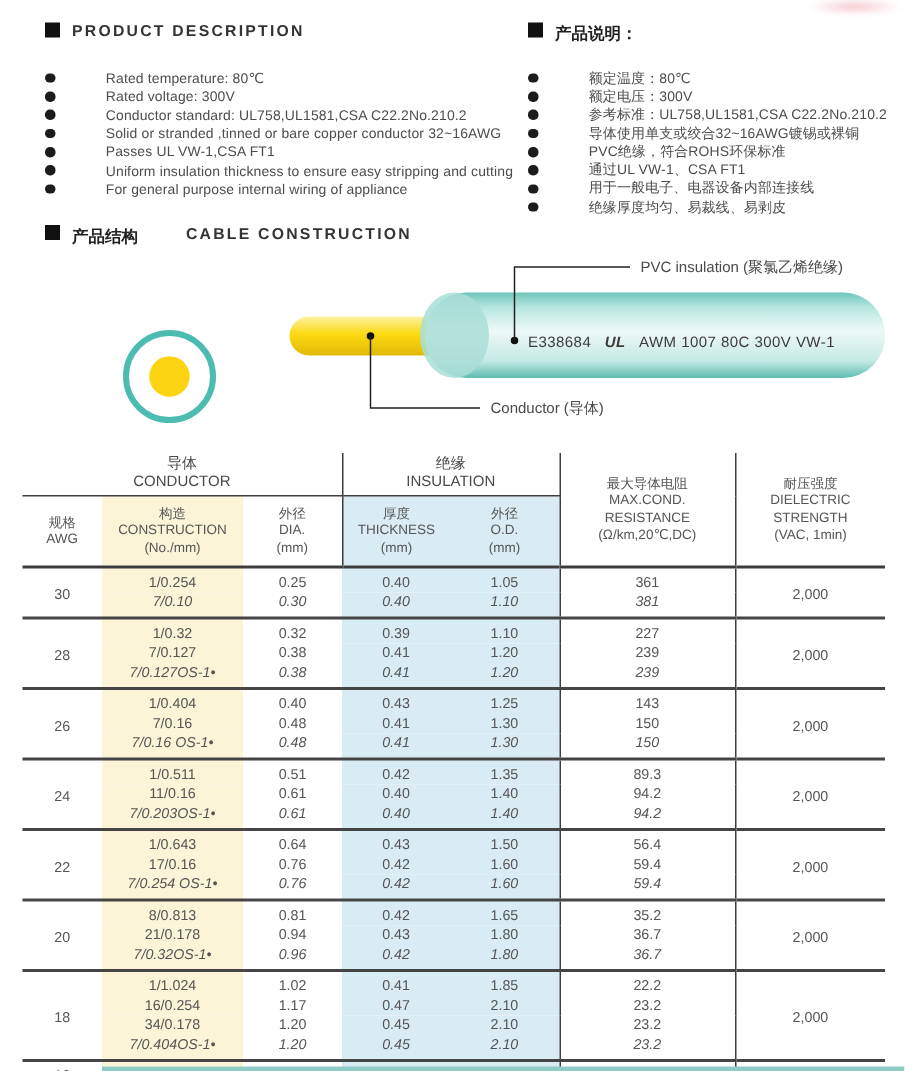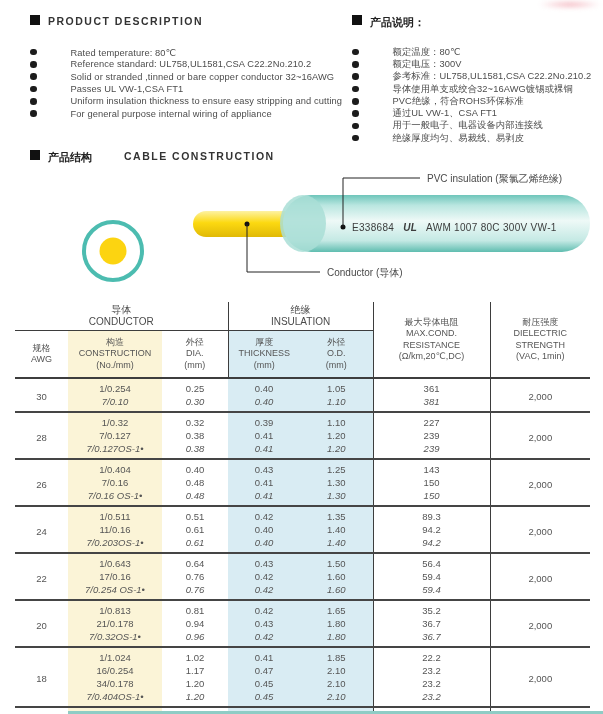--- a/index.html
+++ b/index.html
@@ -49,21 +49,25 @@
   <span class="marker"></span>
   <span class="sec-title-en">PRODUCT DESCRIPTION</span>
 </div>
 <div class="abs bullets" style="left:30px;top:46px;">
     <div class="bullet">
       <span class="dot"></span>
       <span>Rated temperature: 80℃</span>
     </div>
     <div class="bullet">
       <span class="dot"></span>
-      <span>Reference standard: UL758,UL1581,CSA C22.2No.210.2</span>
+      <span>Rated voltage: 300V</span>
+    </div>
+    <div class="bullet">
+      <span class="dot"></span>
+      <span>Conductor standard: UL758,UL1581,CSA C22.2No.210.2</span>
     </div>
     <div class="bullet">
       <span class="dot"></span>
       <span>Solid or stranded ,tinned or bare copper conductor 32~16AWG</span>
     </div>
     <div class="bullet">
       <span class="dot"></span>
       <span>Passes UL VW-1,CSA FT1</span>
     </div>
     <div class="bullet">
@@ -293,21 +297,21 @@
         </tr>
         <tr class="group-end">
           <td class="yellow">7/0.254 OS-1•</td>
           <td>0.76</td>
           <td class="blue">0.42</td>
           <td class="blue bdr-r">1.60</td>
           <td class="bdr-r">59.4</td>
         </tr>
         <tr class="group-start">
           <td class="awg" rowspan="3">20</td>
-          <td class="yellow">1/0.813</td>
+          <td class="yellow">8/0.813</td>
           <td>0.81</td>
           <td class="blue">0.42</td>
           <td class="blue bdr-r">1.65</td>
           <td class="bdr-r">35.2</td>
           <td class="diel" rowspan="3">2,000</td>
         </tr>
         <tr>
           <td class="yellow">21/0.178</td>
           <td>0.94</td>
           <td class="blue">0.43</td>

